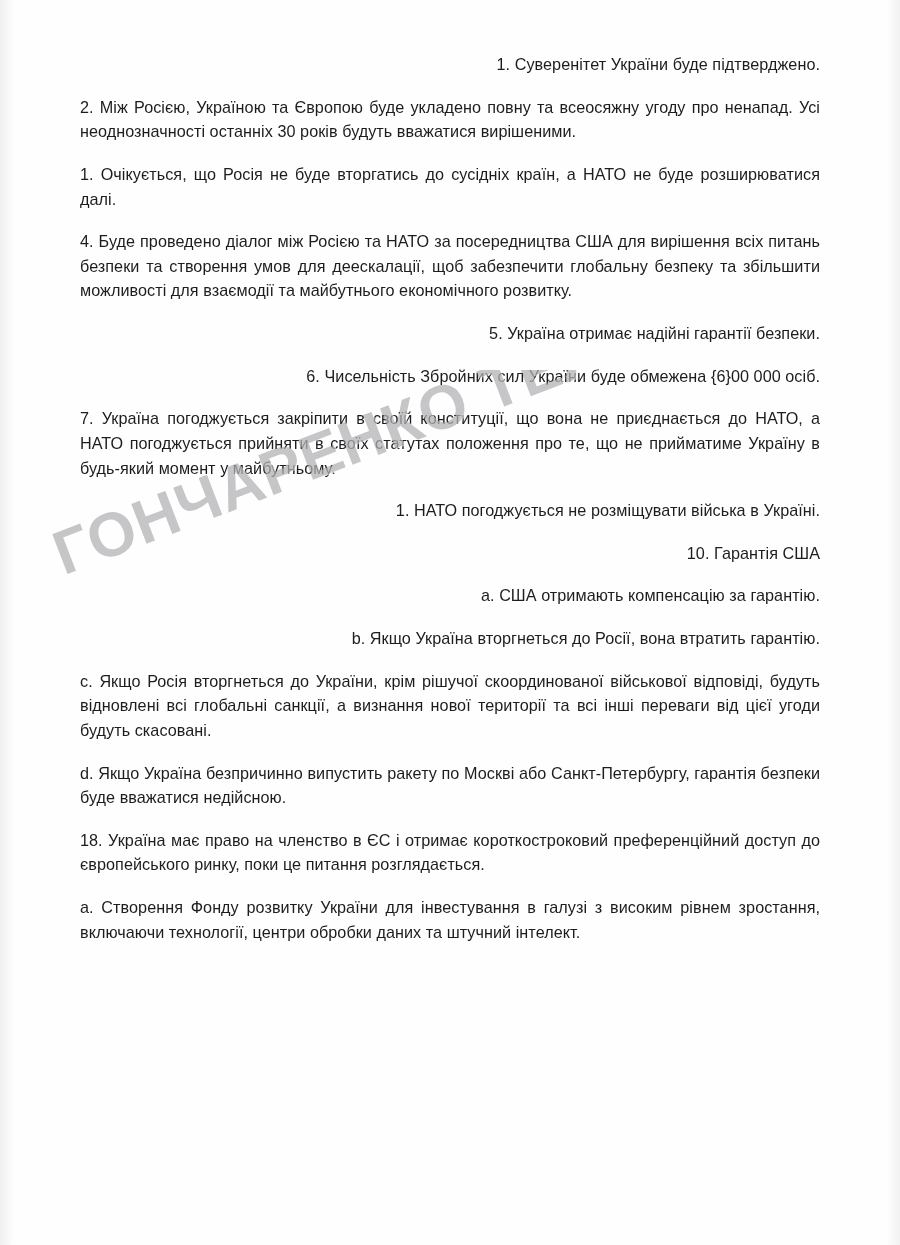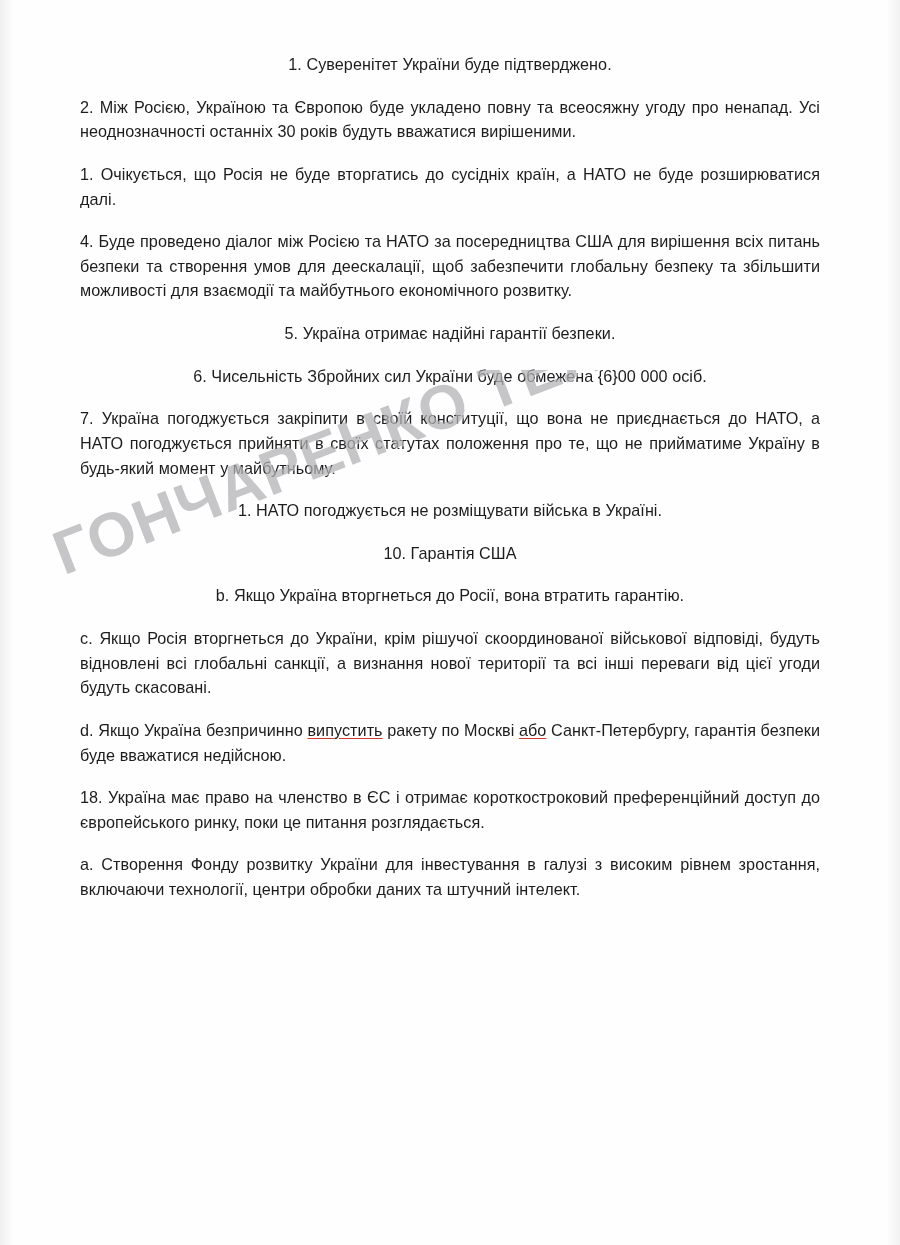--- a/index.html
+++ b/index.html
@@ -32,24 +32,23 @@
     line-height: 1.52;
     text-align: justify;
     text-justify: inter-word;
     color: #1d1d1d;
     letter-spacing: 0.05px;
   }
   p.para:last-child {
     margin-bottom: 8px;
   }
   p.para.nojust {
-    text-align: center;
+    text-align: right;
   }
   .underlined {
-    text-decoration: underline;
     text-decoration-color: #d23b2e;
     text-decoration-thickness: 1px;
     text-underline-offset: 2px;
   }
   .watermark {
     position: absolute;
     left: 48px;
     top: 370px;
     width: 760px;
     height: 440px;
@@ -98,20 +97,21 @@
   <div class="content">
     <p class="para nojust">1. Суверенітет України буде підтверджено.</p>
     <p class="para">2. Між Росією, Україною та Європою буде укладено повну та всеосяжну угоду про ненапад. Усі неоднозначності останніх 30 років будуть вважатися вирішеними.</p>
     <p class="para">1. Очікується, що Росія не буде вторгатись до сусідніх країн, а НАТО не буде розширюватися далі.</p>
     <p class="para">4. Буде проведено діалог між Росією та НАТО за посередництва США для вирішення всіх питань безпеки та створення умов для деескалації, щоб забезпечити глобальну безпеку та збільшити можливості для взаємодії та майбутнього економічного розвитку.</p>
     <p class="para nojust">5. Україна отримає надійні гарантії безпеки.</p>
     <p class="para nojust">6. Чисельність Збройних сил України буде обмежена {6}00 000 осіб.</p>
     <p class="para">7. Україна погоджується закріпити в своїй конституції, що вона не приєднається до НАТО, а НАТО погоджується прийняти в своїх статутах положення про те, що не прийматиме Україну в будь-який момент у майбутньому.</p>
     <p class="para nojust">1. НАТО погоджується не розміщувати війська в Україні.</p>
     <p class="para nojust">10. Гарантія США</p>
+    <p class="para nojust">a. США отримають компенсацію за гарантію.</p>
     <p class="para nojust">b. Якщо Україна вторгнеться до Росії, вона втратить гарантію.</p>
     <p class="para">c. Якщо Росія вторгнеться до України, крім рішучої скоординованої військової відповіді, будуть відновлені всі глобальні санкції, а визнання нової території та всі інші переваги від цієї угоди будуть скасовані.</p>
     <p class="para"><span>d. Якщо Україна безпричинно <span class="underlined">випустить</span> ракету по Москві <span class="underlined">або</span> Санкт-Петербургу, гарантія безпеки буде вважатися недійсною.</span></p>
     <p class="para">18. Україна має право на членство в ЄС і отримає короткостроковий преференційний доступ до європейського ринку, поки це питання розглядається.</p>
     <p class="para">a. Створення Фонду розвитку України для інвестування в галузі з високим рівнем зростання, включаючи технології, центри обробки даних та штучний інтелект.</p>
   </div>
 
   <div class="watermark">
     <div class="watermark-text">ГОНЧАРЕНКО ТЕЛЕГРАМ</div>
   </div>

